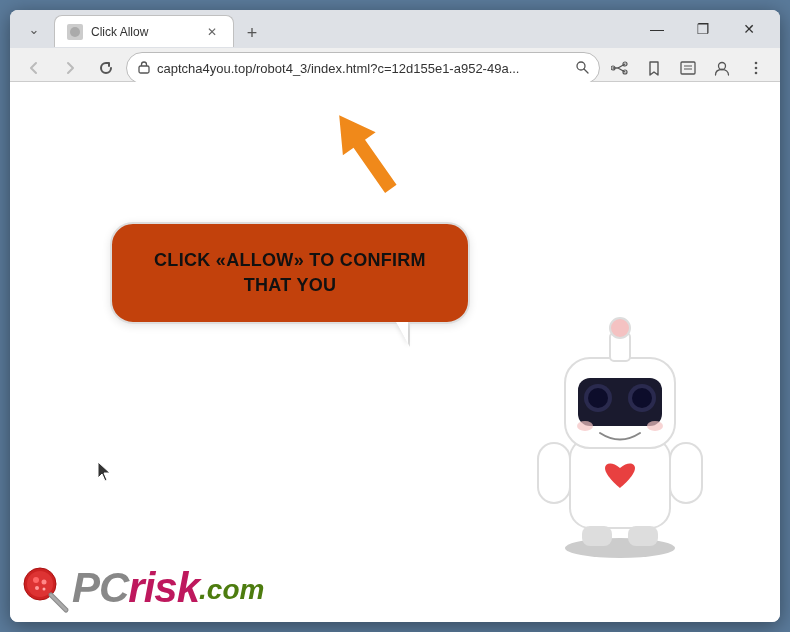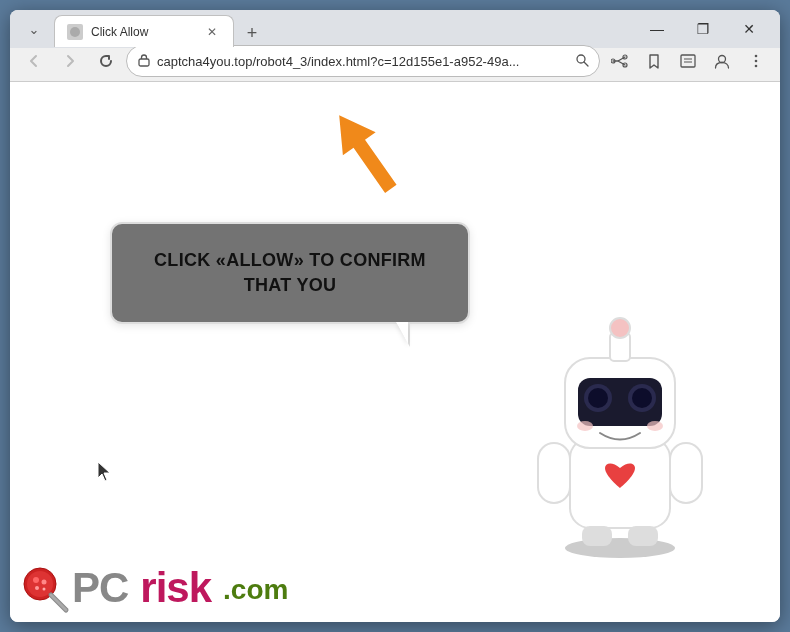--- a/index.html
+++ b/index.html
@@ -115,21 +115,21 @@
     .title-right {
       display: flex;
       gap: 0;
       margin-left: auto;
     }
     
     .nav-bar {
       height: 34px;
       background: #f0f0f0;
       display: flex;
-      align-items: flex-end;
+      align-items: flex-start;
       padding: 4px 8px;
       gap: 4px;
       border-bottom: 1px solid #ccc;
     }
     .nav-btn {
       width: 32px;
       height: 32px;
       background: transparent;
       border: none;
       cursor: pointer;
@@ -183,23 +183,23 @@
     .arrow-container {
       position: absolute;
       top: 20px;
       left: 310px;
     }
     
     .speech-bubble {
       position: absolute;
       top: 140px;
       left: 100px;
-      background: #737373;
+      background: #c2410c;
       border: 2px solid #ddd;
-      border-radius: 12px;
+      border-radius: 23px;
       padding: 24px 30px;
       width: 360px;
       text-align: center;
       box-shadow: 0 2px 8px rgba(0,0,0,0.1);
     }
     .speech-bubble::after {
       content: '';
       position: absolute;
       bottom: -22px;
       right: 60px;
@@ -442,21 +442,21 @@
         <circle cx="22" cy="22" r="13" fill="#dd3333"></circle>
 
         <circle cx="18" cy="18" r="3" fill="#ff6666"></circle>
         <circle cx="26" cy="20" r="2.5" fill="#ff8888"></circle>
         <circle cx="19" cy="26" r="2" fill="#ff9999"></circle>
         <circle cx="26" cy="27" r="1.5" fill="#ffaaaa"></circle>
 
         <line x1="33" y1="33" x2="48" y2="48" stroke="#888" stroke-width="5" stroke-linecap="round"></line>
         <line x1="33" y1="33" x2="48" y2="48" stroke="#aaa" stroke-width="3" stroke-linecap="round"></line>
       </svg>
-      <div style="display:flex; align-items:baseline; gap:12px;">
+      <div style="display:flex; align-items:baseline; gap:0;font-style:italic;">
         <span class="pc-text">PC</span>
         <span class="risk-text">risk</span>
         <span class="com-text">.com</span>
       </div>
     </div>
 
   </div>
 </div>
 
 </body></html>

